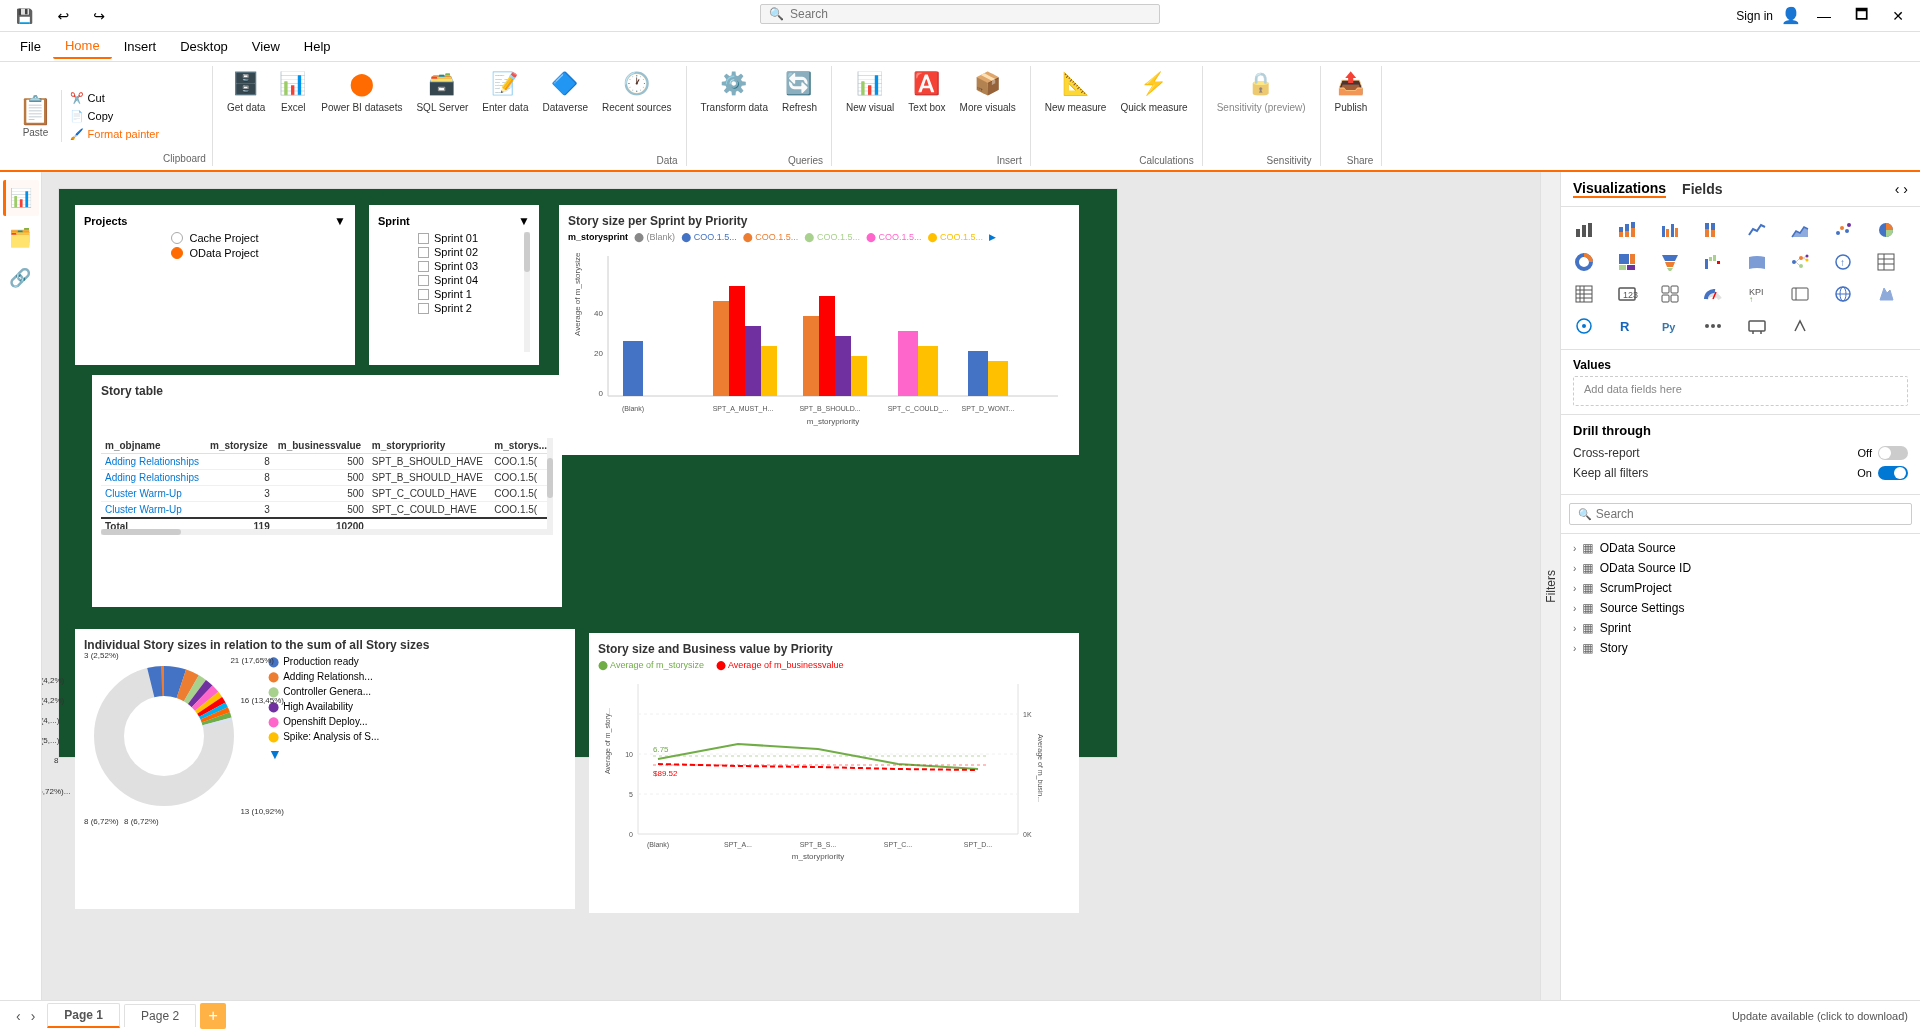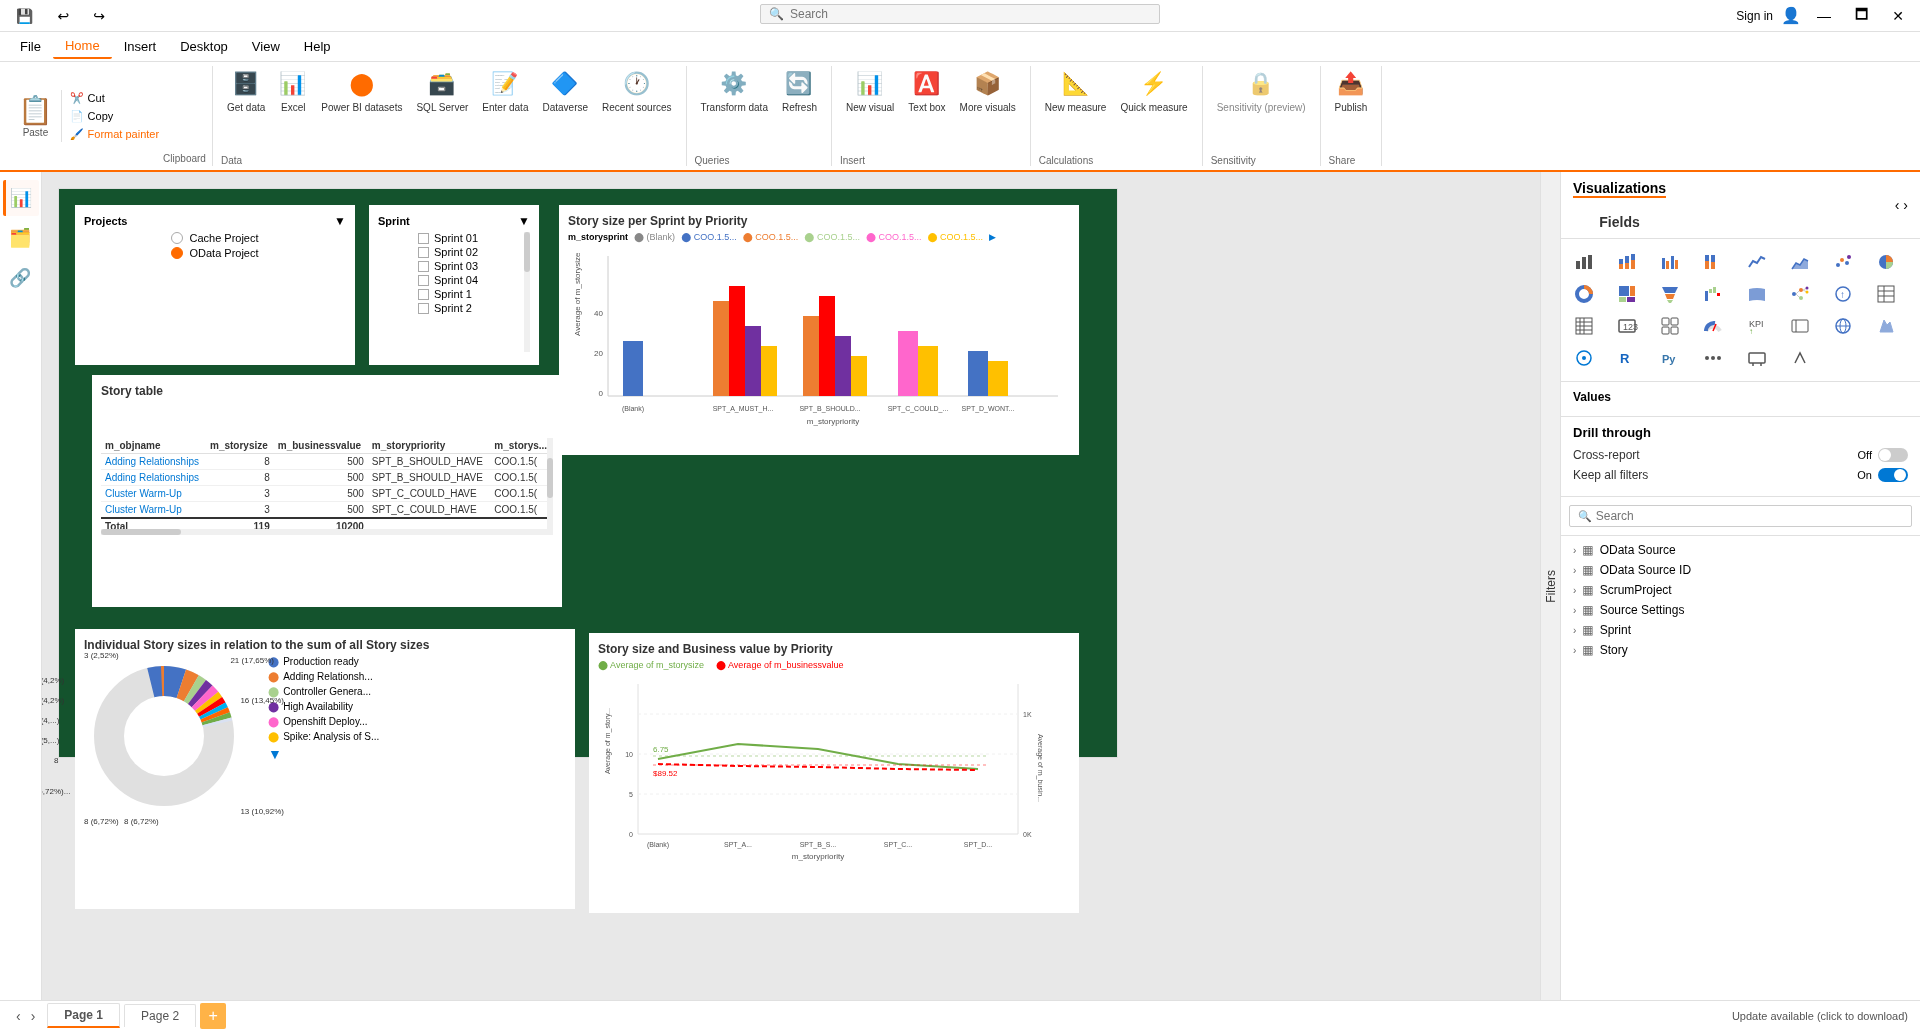--- a/index.html
+++ b/index.html
@@ -17,40 +17,40 @@
 
     
     .menubar { height: 30px; background: #fff; display: flex; align-items: center; padding: 0 8px; border-bottom: 1px solid #e0e0e0; }
     .menubar-item { padding: 4px 12px; font-size: 13px; cursor: pointer; border-radius: 2px; }
     .menubar-item.active { color: #ff6b00; border-bottom: 2px solid #ff6b00; }
 
     
     .ribbon { height: 110px; background: #fff; border-bottom: 2px solid #ff6b00; display: flex; align-items: stretch; padding: 4px 0; }
     .ribbon-group { display: flex; flex-direction: column; align-items: flex-start; padding: 0 8px; border-right: 1px solid #e0e0e0; }
     .ribbon-group-items { display: flex; align-items: flex-start; flex: 1; gap: 2px; }
-    .ribbon-group-label { font-size: 10px; color: #666; text-align: left; width: 100%; padding-top: 4px; margin-top: auto; }
+    .ribbon-group-label { font-size: 10px; color: #666; text-align: right; width: 100%; padding-top: 4px; margin-top: auto; }
     .ribbon-btn { display: flex; flex-direction: column; align-items: center; justify-content: flex-start; padding: 4px 6px; cursor: pointer; border-radius: 2px; min-width: 40px; border: none; background: none; font-size: 10px; color: #333; text-align: center; line-height: 1.3; }
     .ribbon-btn .icon { font-size: 22px; margin-bottom: 2px; }
 
     
     .main-layout { display: flex; height: calc(1030px - 32px - 30px - 110px - 30px); }
 
     
     .left-sidebar { width: 42px; background: #fff; border-right: 1px solid #e0e0e0; display: flex; flex-direction: column; align-items: center; padding: 8px 0; gap: 4px; }
     .left-sidebar-btn { width: 36px; height: 36px; display: flex; align-items: center; justify-content: center; border-radius: 2px; cursor: pointer; font-size: 18px; color: #555; border: none; background: none; }
     .left-sidebar-btn.active { border-left: 3px solid #ff6b00; background: #fff8f5; }
 
     
     .canvas-area { flex: 1; background: #e8e8e8; padding: 16px; overflow: auto; position: relative; }
     .canvas { background: #14532d; width: 1060px; min-height: 570px; position: relative; border: 1px solid #ddd; }
 
     
     .right-panel { width: 360px; background: #fff; border-left: 1px solid #e0e0e0; display: flex; flex-direction: column; }
     .right-panel-header { display: flex; align-items: center; justify-content: space-between; padding: 8px 12px; border-bottom: 1px solid #e0e0e0; }
-    .right-panel-tabs { display: flex; gap: 16px; align-items: center; flex-direction: column; }
+    .right-panel-tabs { display: flex; gap: 16px; align-items: center; }
     .right-panel-tab { font-size: 14px; font-weight: 600; cursor: pointer; color: #333; }
     .right-panel-tab.active { color: #000; border-bottom: 2px solid #ff6b00; }
 
     
     .viz-grid { display: grid; grid-template-columns: repeat(8, 1fr); gap: 2px; padding: 8px; border-bottom: 1px solid #e0e0e0; }
     .viz-icon { width: 30px; height: 30px; display: flex; align-items: center; justify-content: center; cursor: pointer; border-radius: 2px; font-size: 16px; border: none; background: none; color: #555; }
 
     
     .fields-search { padding: 8px; border-bottom: 1px solid #e0e0e0; }
     .fields-search-box { display: flex; align-items: center; border: 1px solid #ccc; border-radius: 2px; padding: 3px 8px; gap: 4px; }
@@ -839,20 +839,21 @@
       </button>
       <button class="viz-icon">
         <svg width="18" height="18">
             <path d="M4,14 L9,4 L14,14" fill="none" stroke="#555" stroke-width="1.5"></path>
           </svg>
       </button>
     </div>
 
     <div class="values-section">
       <div class="values-label">Values</div>
+      <div class="values-dropzone">Add data fields here</div>
     </div>
 
     <div class="drill-section">
       <div class="drill-label">Drill through</div>
       <div class="drill-row">
         <span class="drill-row-label">Cross-report</span>
         <div class="toggle">
           <span>Off</span>
           <div class="toggle-switch"></div>
         </div>

